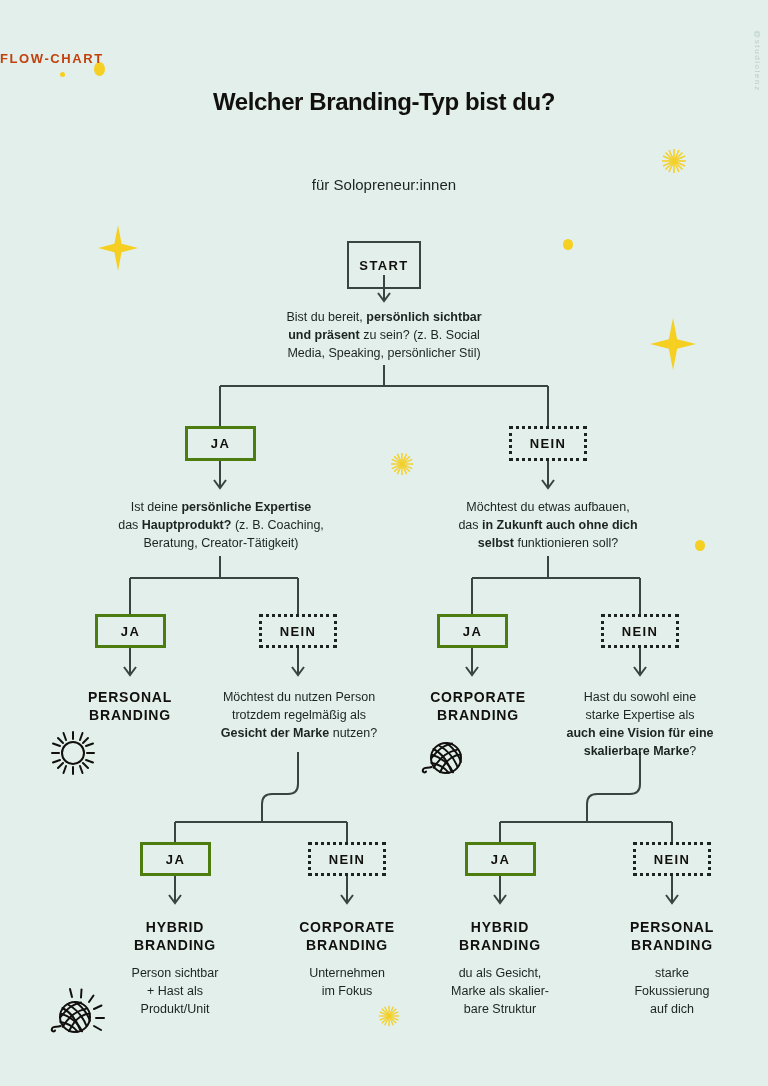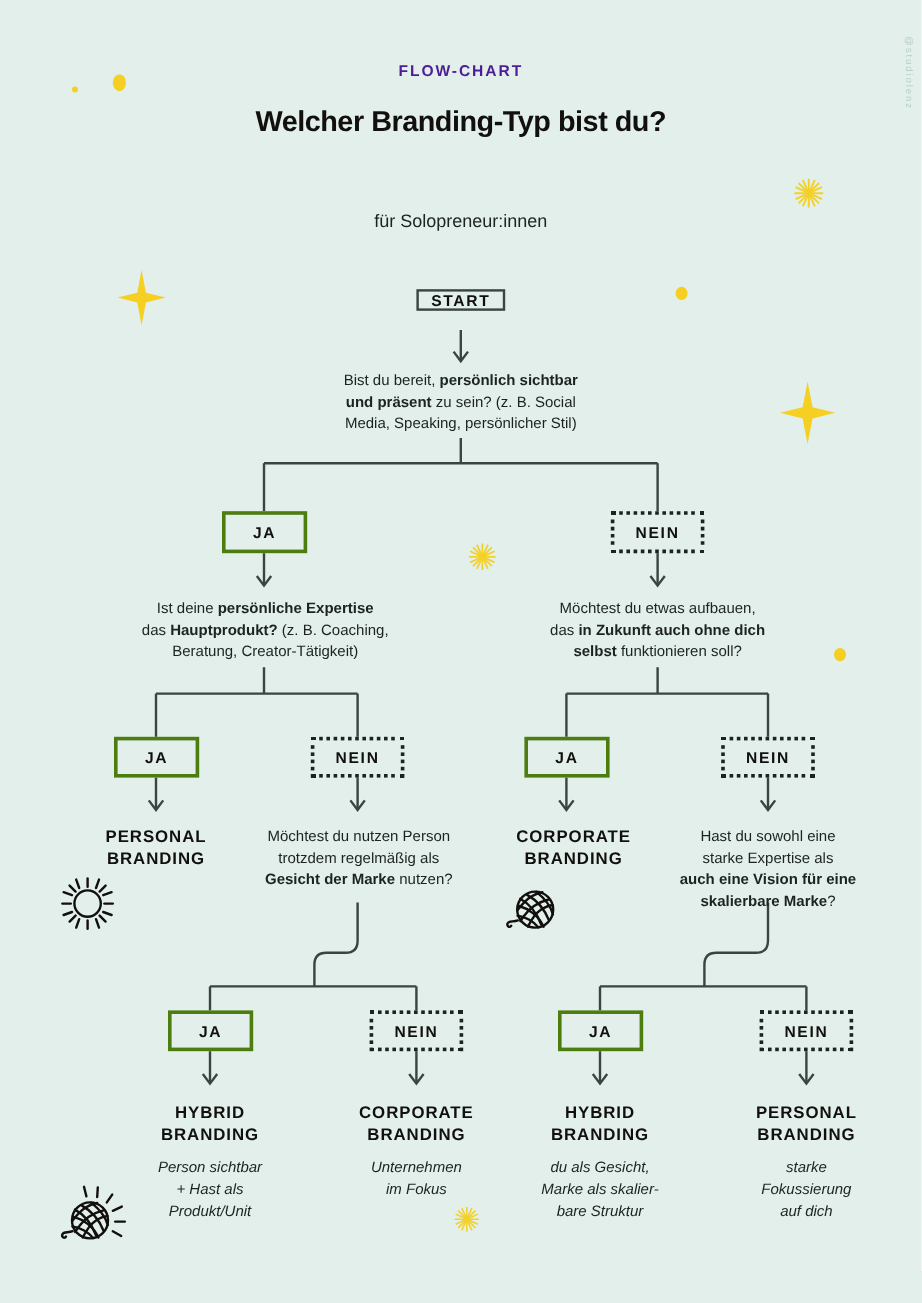--- a/index.html
+++ b/index.html
@@ -34,25 +34,24 @@
     font-size: 8px;
     letter-spacing: 1.6px;
     color: #b9cfc8;
     writing-mode: vertical-rl;
     font-family: "Liberation Sans", sans-serif;
   }
 
   
   .kicker {
     position: absolute; top: 51px; left: 0; right: 0;
-    text-align: center;
     font-size: 13px;
     font-weight: bold;
     letter-spacing: 1.6px;
-    color: #4c1d95;
+    color: #c2410c;
   }
   .headline {
     position: absolute; top: 88px; left: 0; right: 0;
     text-align: center;
     font-size: 24px;
     font-weight: bold;
     letter-spacing: -0.4px;
     color: #12100e;
   }
   .subline {
@@ -98,21 +97,20 @@
     font-weight: bold;
     letter-spacing: 0.8px;
     color: #12100e;
   }
   .resultsub {
     position: absolute;
     text-align: center;
     font-size: 12.5px;
     line-height: 18px;
     color: #1c2321;
-    font-style: italic;
   }
 
   
   .svgwrap {
     position: absolute;
     inset: 0;
     width: 768px;
     height: 1086px;
   }
   .ln { stroke: #3a4441; stroke-width: 2; fill: none; }
@@ -225,21 +223,21 @@
     <path class="ln" d="M175,876 L175,902"></path>
     <path class="ln" d="M169,895 L175,903 L181,895"></path>
     <path class="ln" d="M347,876 L347,902"></path>
     <path class="ln" d="M341,895 L347,903 L353,895"></path>
     <path class="ln" d="M500,876 L500,902"></path>
     <path class="ln" d="M494,895 L500,903 L506,895"></path>
     <path class="ln" d="M672,876 L672,902"></path>
     <path class="ln" d="M666,895 L672,903 L678,895"></path>
   </svg>
 
-  <div class="node start" style="left:347px;top:241px;width:74px;height:18px;">START</div>
+  <div class="node start" style="left:347px;top:241px;width:74px;height:48px;">START</div>
 
   <div class="node yes" style="left:185px;top:426px;width:71px;height:35px;">JA</div>
   <div class="node no" style="left:509px;top:426px;width:78px;height:35px;">NEIN</div>
 
   <div class="node yes" style="left:95px;top:614px;width:71px;height:34px;">JA</div>
   <div class="node no" style="left:259px;top:614px;width:78px;height:34px;">NEIN</div>
   <div class="node yes" style="left:437px;top:614px;width:71px;height:34px;">JA</div>
   <div class="node no" style="left:601px;top:614px;width:78px;height:34px;">NEIN</div>
 
   <div class="node yes" style="left:140px;top:842px;width:71px;height:34px;">JA</div>

